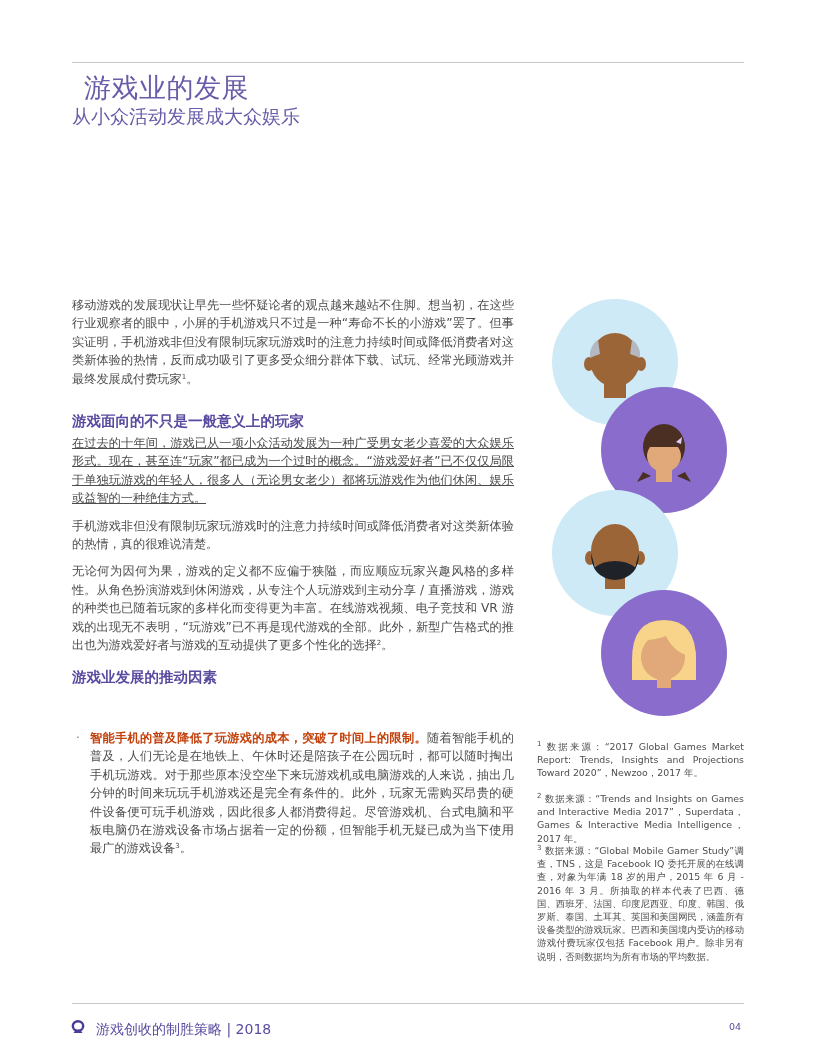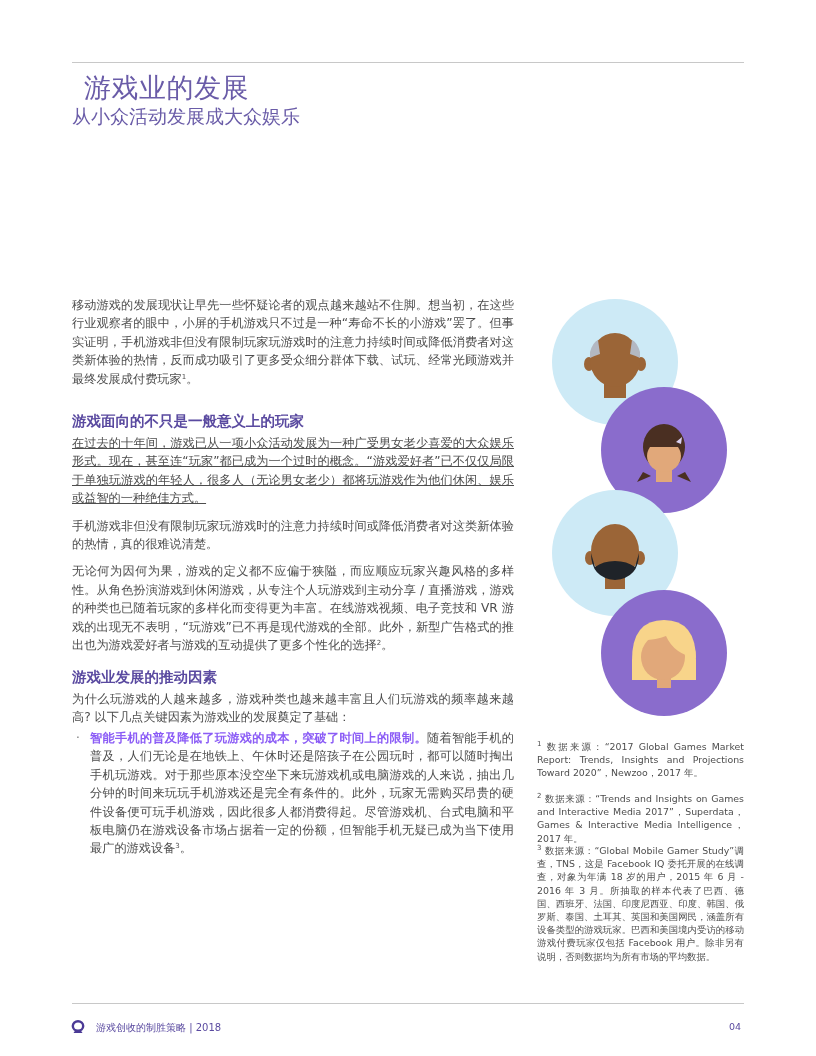--- a/index.html
+++ b/index.html
@@ -9,26 +9,26 @@
   .title { position:absolute; left:72px; top:72px; font-size:27px; line-height:32px;
            color:#6a5ca8; font-weight:400; letter-spacing:0.5px;margin-left:12px; }
   .subtitle { position:absolute; left:72px; top:104px; font-size:19px; line-height:24px;
               color:#6a5ca8; }
   .col { position:absolute; left:72px; width:442px; }
   p { margin:0; font-size:12.2px; line-height:18.4px; color:#4d4d4d; text-align:justify; }
   h2 { margin:0; font-size:14.5px; line-height:20px; color:#5a4aa0; font-weight:bold; }
   sup { font-size:7px; vertical-align:top; position:relative; top:-2px; }
   .bullet { position:absolute; left:90px; width:424px; top:729px; }
   .bullet-dot { position:absolute; left:-14px; top:0; font-size:12px; line-height:18.4px; color:#777; }
-  .bullet b { color:#8b5cf6; }
+  .bullet b { color:#c2410c; }
   .fn { position:absolute; left:537px; width:207px; font-size:9.4px; line-height:13.2px;
         color:#4d4d4d; text-align:justify; }
   .avatars { position:absolute; left:540px; top:290px; width:200px; height:440px; }
   .footer-logo { position:absolute; left:70px; top:1019px; width:16px; height:16px; }
-  .footer-text { position:absolute; left:96px; top:1021px; font-size:10px; color:#5a4aa0; }
+  .footer-text { position:absolute; left:96px; top:1021px; font-size:14px; color:#5a4aa0; }
   .footer-page { position:absolute; left:729px; top:1021px; font-size:9.5px; color:#5a4aa0;text-align:center; }
 </style>
 </head>
 <body>
 
 <div class="rule" style="top:62px;"></div>
 
 <div class="title">游戏业的发展</div>
 <div class="subtitle">从小众活动发展成大众娱乐</div>
 
@@ -38,21 +38,20 @@
 
 <div class="col" style="top:411px;">
   <h2>游戏面向的不只是一般意义上的玩家</h2>
   <p style="margin-top:3px;text-decoration:underline;">在过去的十年间，游戏已从一项小众活动发展为一种广受男女老少喜爱的大众娱乐形式。现在，甚至连“玩家”都已成为一个过时的概念。“游戏爱好者”已不仅仅局限于单独玩游戏的年轻人，很多人（无论男女老少）都将玩游戏作为他们休闲、娱乐或益智的一种绝佳方式。</p>
   <p style="margin-top:9px;">手机游戏非但没有限制玩家玩游戏时的注意力持续时间或降低消费者对这类新体验的热情，真的很难说清楚。</p>
   <p style="margin-top:9px;"><span>无论何为因何为果，游戏的定义都不应偏于狭隘，而应顺应玩家兴趣风格的多样性。从角色扮演游戏到休闲游戏，从专注个人玩游戏到主动分享 / 直播游戏，游戏的种类也已随着玩家的多样化而变得更为丰富。在线游戏视频、电子竞技和 VR 游戏的出现无不表明，“玩游戏”已不再是现代游戏的全部。此外，新型广告格式的推出也为游戏爱好者与游戏的互动提供了更多个性化的选择</span><sup>2</sup><span>。</span></p>
 </div>
 
 <div class="col" style="top:667px;">
   <h2>游戏业发展的推动因素</h2>
-  <p style="margin-top:3px;">为什么玩游戏的人越来越多，游戏种类也越来越丰富且人们玩游戏的频率越来越高? 以下几点关键因素为游戏业的发展奠定了基础：</p>
 </div>
 
 <div class="bullet">
   <span class="bullet-dot">·</span>
   <p><b>智能手机的普及降低了玩游戏的成本，突破了时间上的限制。</b><span>随着智能手机的普及，人们无论是在地铁上、午休时还是陪孩子在公园玩时，都可以随时掏出手机玩游戏。对于那些原本没空坐下来玩游戏机或电脑游戏的人来说，抽出几分钟的时间来玩玩手机游戏还是完全有条件的。此外，玩家无需购买昂贵的硬件设备便可玩手机游戏，因此很多人都消费得起。尽管游戏机、台式电脑和平板电脑仍在游戏设备市场占据着一定的份额，但智能手机无疑已成为当下使用最广的游戏设备</span><sup>3</sup><span>。</span></p>
 </div>
 
 <svg class="avatars" viewBox="540 290 200 440" width="200" height="440">
 
   <g>

